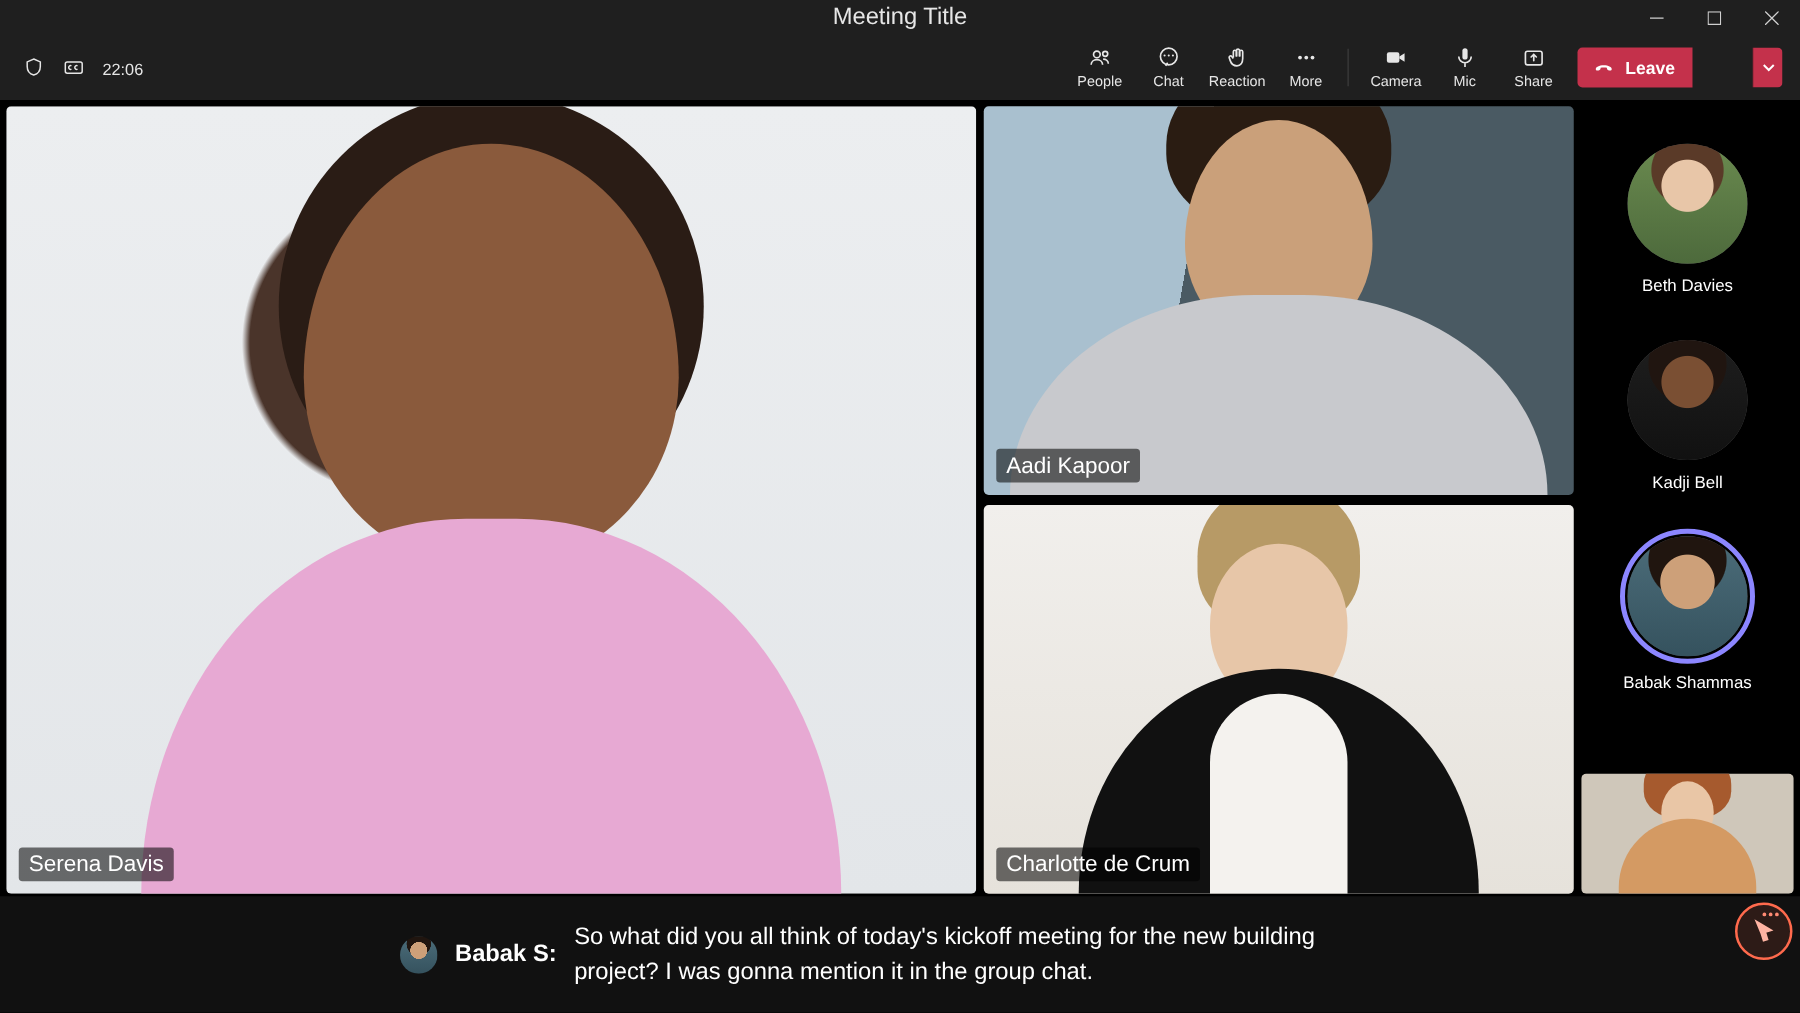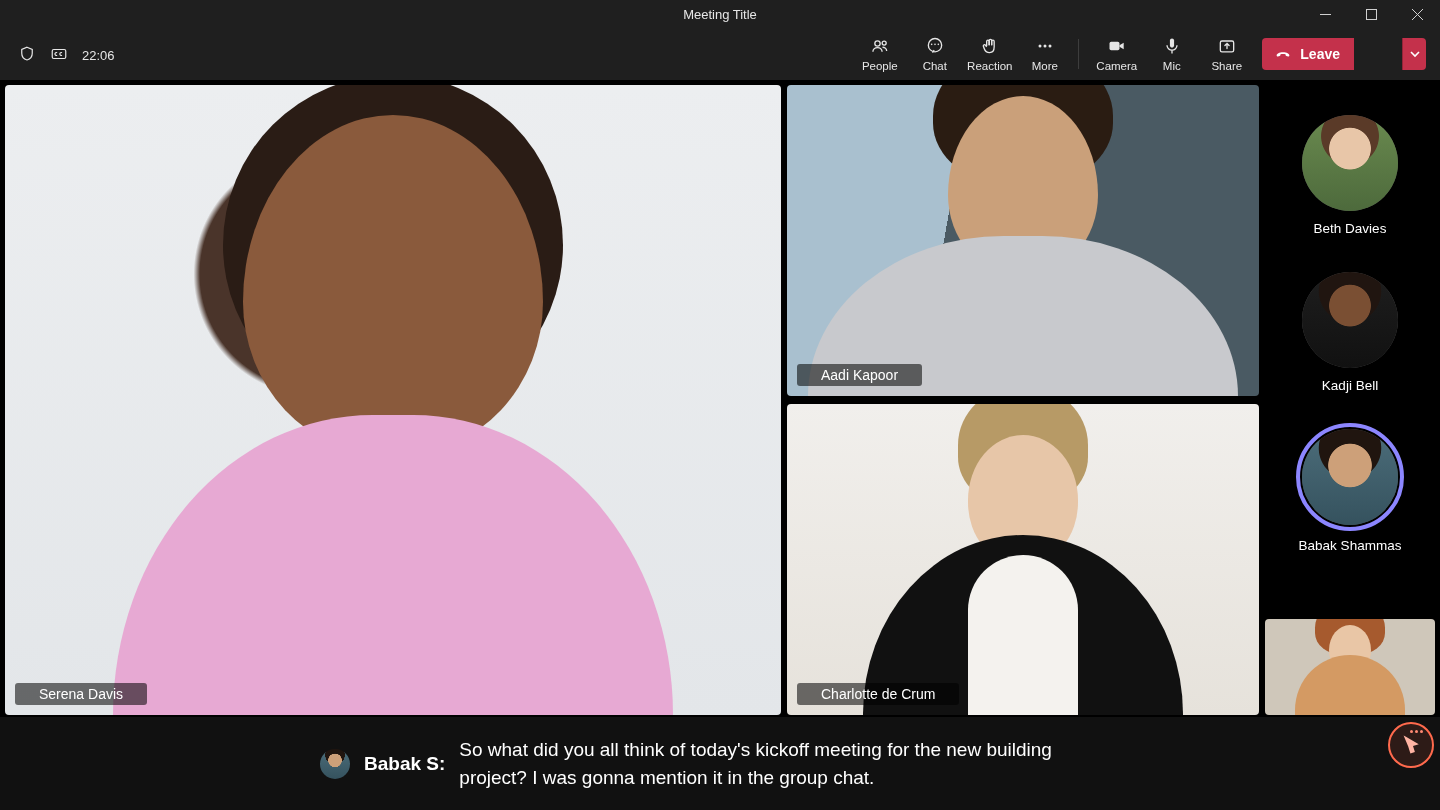--- a/index.html
+++ b/index.html
@@ -1,19 +1,19 @@
 <!DOCTYPE html>
 <html><head>
 <meta charset="utf-8">
 <style>
   * { box-sizing: border-box; margin: 0; padding: 0; }
   html, body { width: 1440px; height: 810px; overflow: hidden; background:#000; font-family: "Segoe UI", Arial, sans-serif; color:#fff; }
 
   
-  .titlebar { height:28px; background:#1f1f1f; display:flex; align-items:center; justify-content:center; position:relative; font-size:13px; color:#e6e6e6; }
+  .titlebar { height:28px; background:#1f1f1f; display:flex; align-items:center; justify-content:center; position:relative; font-size:19px; color:#e6e6e6; }
   .titlebar .win-controls { position:absolute; right:0; top:0; height:28px; display:flex; }
   .win-btn { width:46px; height:28px; display:flex; align-items:center; justify-content:center; color:#d0d0d0; cursor:pointer; }
   .win-btn svg { width:11px; height:11px; }
 
   
   .toolbar { height:52px; background:#1f1f1f; display:flex; align-items:center; padding:0 14px 0 18px; }
   .tb-left { display:flex; align-items:flex-end; gap:14px; color:#e6e6e6; font-size:13px; }
   .tb-left .icon { display:flex; align-items:center; justify-content:center; }
   .tb-left svg { width:18px; height:18px; }
   .tb-right { margin-left:auto; display:flex; align-items:center; gap:0; }
@@ -26,21 +26,21 @@
   .leave-caret { background:#c4314b; color:#fff; border:none; border-left:1px solid rgba(0,0,0,.25); height:32px; width:24px; display:flex; align-items:center; justify-content:center; border-radius:0 4px 4px 0; cursor:pointer; }
   .leave-caret svg { width:10px; height:10px; }
 
   
   .stage { position:absolute; left:0; right:0; top:80px; bottom:90px; display:flex; padding:5px 5px 5px 5px; gap:6px; background:#000; }
   .col-main { flex:0 0 776px; position:relative; }
   .col-mid  { flex:0 0 472px; display:flex; flex-direction:column; gap:8px; }
   .col-side { flex:1; display:flex; flex-direction:column; align-items:center; padding-top:30px; gap:36px; overflow:hidden; }
 
   .tile { position:relative; border-radius:4px; overflow:hidden; background:#2b2b2b; }
-  .tile .name { position:absolute; left:10px; bottom:10px; background:rgba(0,0,0,0.55); padding:3px 24px; border-radius:3px; font-size:14px; color:#fff; }
+  .tile .name { position:absolute; left:10px; bottom:10px; background:rgba(0,0,0,0.55); padding:3px 8px; border-radius:3px; font-size:18px; color:#fff; }
 
   .big-tile { width:100%; height:100%; }
   .mid-tile { width:100%; flex:1; }
 
   
   .bg-serena { background: radial-gradient(circle at 40% 30%, #4a342a 0 18%, transparent 19%), 
                          linear-gradient(#eceef0, #e3e6e9); }
   .bg-aadi { background: linear-gradient(100deg,#a9c0cf 0 35%, #4a5a63 35% 100%); }
   .bg-charlotte { background: linear-gradient(#f1efec,#e6e2db); }
 

